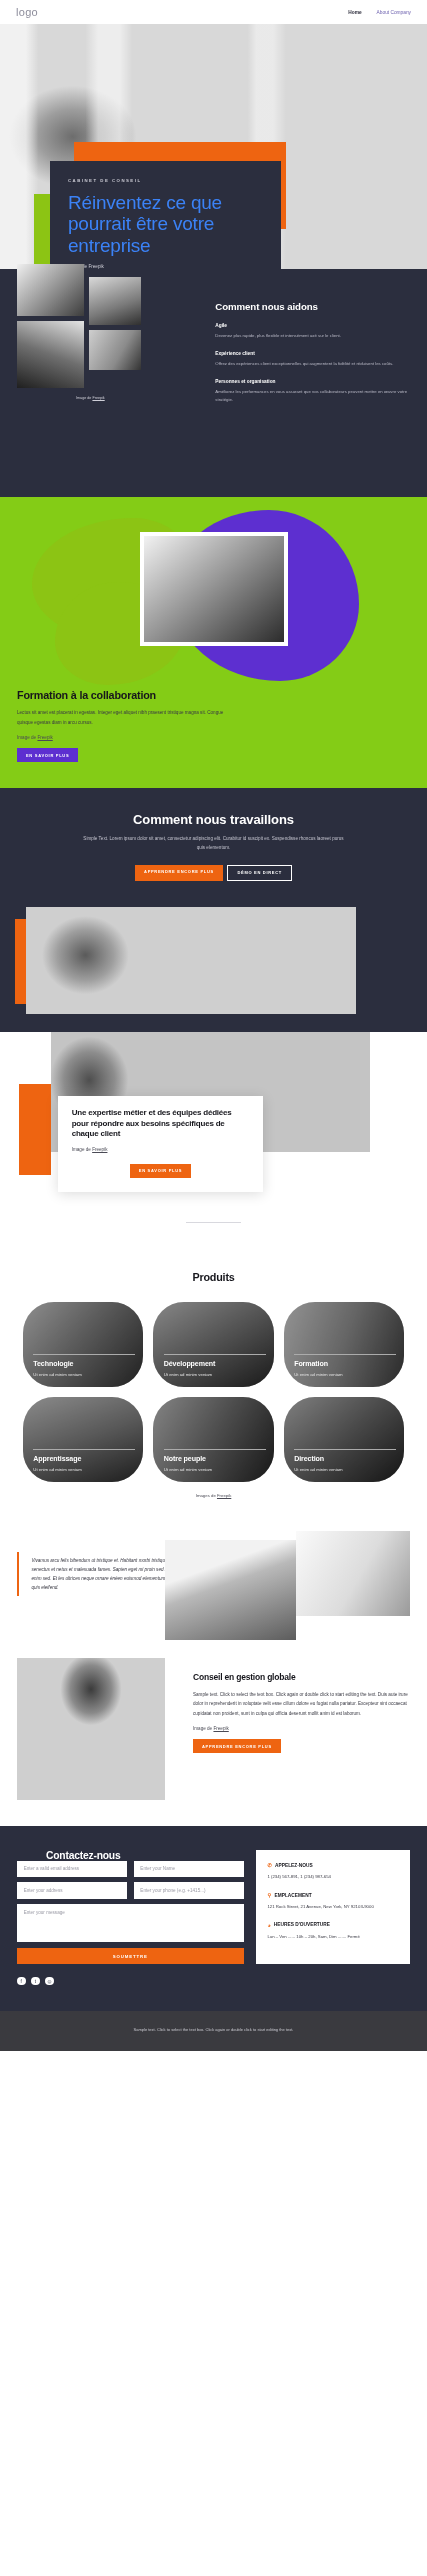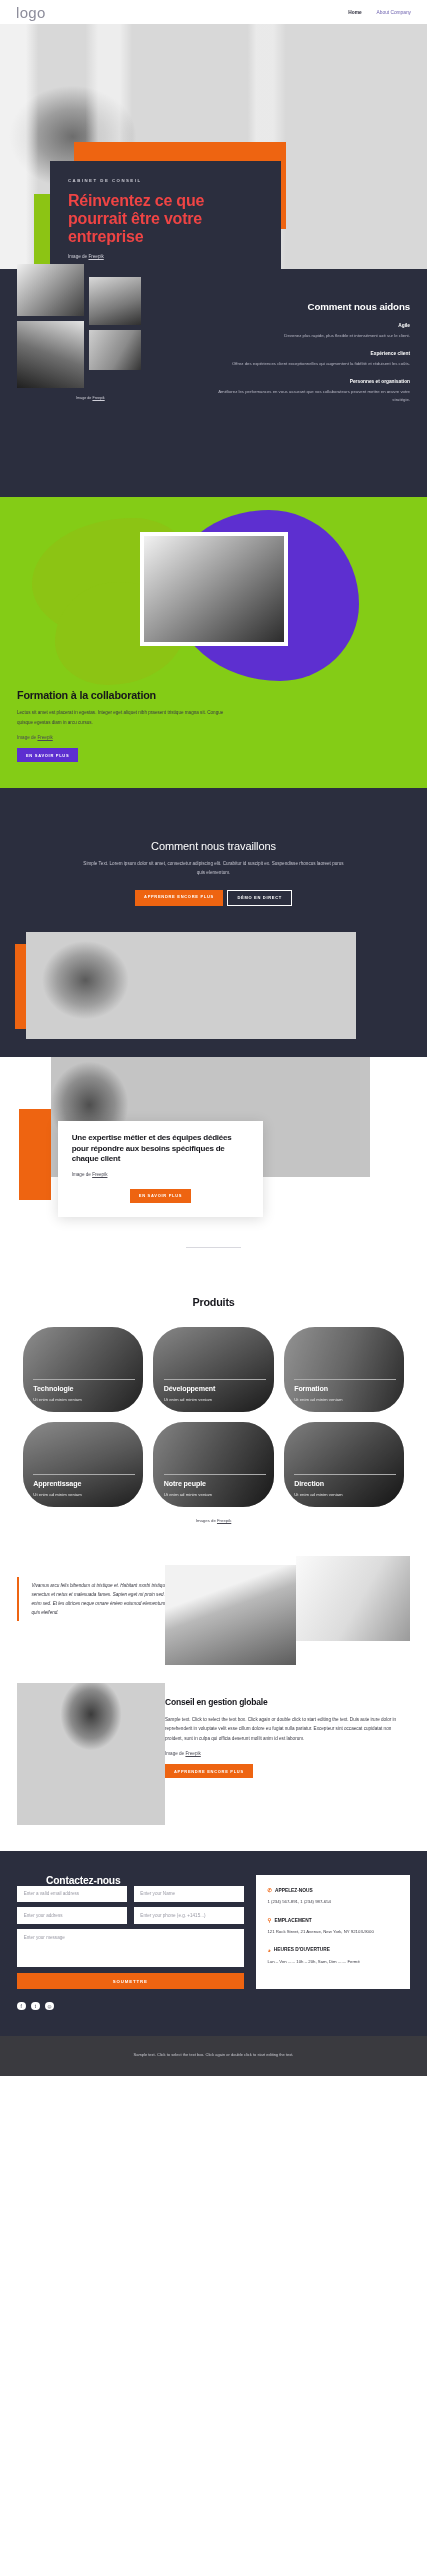--- a/index.html
+++ b/index.html
@@ -10,21 +10,21 @@
     color: #2b2b3a;
     overflow-x: hidden;
   }
   .page { width:427px; position:relative; }
 
   
   .nav {
     height: 24px; background:#fff; display:flex; align-items:center;
     justify-content:space-between; padding: 0 16px;
   }
-  .logo { font-size:15px; color:#8d8d9b; letter-spacing:0.3px; font-weight:300; }
+  .logo { font-size:11px; color:#8d8d9b; letter-spacing:0.3px; font-weight:300; }
   .nav-links { display:flex; gap:15px; }
   .nav-links a {
     font-size:4.8px; color:#2b2b3a; text-decoration:none; font-weight:600;
   }
   .nav-links a.muted { color:#6b5fae; font-weight:400; }
 
   
   .hero { position:relative; height:245px; overflow:hidden; }
   .hero-photo {
     position:absolute; inset:0;
@@ -52,29 +52,29 @@
   }
   .hero-card {
     position:absolute; left:50px; top:137px; width:231px; min-height:108px;
     background:#2b2e3e; padding:17px 18px 12.5px 18px;
   }
   .eyebrow {
     font-size:4.3px; letter-spacing:1.5px; color:#c9c9d2; font-weight:600;
     text-transform:uppercase; margin-bottom:9px;
   }
   .hero-title {
-    font-size:16px; line-height:1.13; color:#ef4444; font-weight:700;
+    font-size:19px; line-height:1.13; color:#3b82f6; font-weight:400;
     letter-spacing:-0.2px;
   }
   .credit { font-size:4.6px; color:#cfcfd8; margin-top:8px; }
   .credit u { text-decoration-thickness:0.6px; }
   .credit.dark { color:#4a4a55; }
 
   
-  .s2 { position:relative; background:#2b2e3e; padding: 15px 0 34px 0; min-height:228px;text-align:right; }
+  .s2 { position:relative; background:#2b2e3e; padding: 15px 0 34px 0; min-height:228px; }
   .s2-inner { display:flex; padding: 0 17px; gap: 10.3px; }
   .collage { position:relative; width:188px; margin-top:-20.5px; }
   .ph { filter:grayscale(1); background:#c4c4c4; position:absolute; }
   .ph.a { left:0;   top:0;   width:67px; height:52px;
           background:linear-gradient(135deg,#efefef,#8e8e8e 55%,#3c3c3c); }
   .ph.b { left:72px; top:13.7px; width:52px;  height:48px;
           background:linear-gradient(160deg,#d9d9d9,#7a7a7a 60%,#2f2f2f); }
   .ph.c { left:0;   top:57px; width:67px; height:67px;
           background:linear-gradient(200deg,#e4e4e4,#6f6f6f 50%,#1f1f1f); }
   .ph.d { left:72px; top:66px; width:52px; height:40px;
@@ -112,21 +112,21 @@
   .btn {
     display:inline-block; font-size:4px; font-weight:700; letter-spacing:0.7px;
     padding:4.6px 9px; color:#fff; text-decoration:none; text-transform:uppercase;
   }
   .btn.purple { background:#5d2fd0; margin-top:8px; }
   .btn.orange { background:#ee6411; }
   .btn.ghost { background:transparent; border:1.1px solid #fff; color:#fff; }
 
   
   .s4 { background:#2b2e3e; padding:24px 0 0 0; text-align:center; position:relative; }
-  .h2-center { font-size:11px; color:#fff; font-weight:400; letter-spacing:-0.1px;margin-top:28px; }
+  .h2-center { font-size:13px; color:#fff; font-weight:700; letter-spacing:-0.1px; }
   .s4 .lead { font-size:4.6px; color:#c3c3ce; line-height:1.95; margin:8px auto 0; width:268px;}
   .btn-row { margin-top:11.4px; display:flex; gap:4.6px; justify-content:center; }
   .s4-media { position:relative; height:125px; margin-top:26px; }
   .s4-orange { position:absolute; left:15px; top:12.5px; width:26px; height:85px; background:#ee6411; }
   .s4-photo {
     position:absolute; left:26px; top:0; width:330px; height:107px; filter:grayscale(1);
     background:
       radial-gradient(ellipse 51px 46px at 18% 45%, #5a5a5a, #9e9e9e 55%, #cfcfcf 85%),
       radial-gradient(ellipse 46px 51px at 52% 48%, #6e6e6e, #a8a8a8 55%, #d4d4d4 85%),
       radial-gradient(ellipse 51px 51px at 83% 45%, #4e4e4e, #8f8f8f 55%, #c6c6c6 85%),
@@ -182,21 +182,21 @@
   }
   .quote p { font-style:italic; font-size:4.6px; line-height:2.0; color:#33333d; }
   .q-photo {
     position:absolute; left:165px; top:4.6px; width:131px; height:100px; filter:grayscale(1);
     background:linear-gradient(160deg,#f2f2f2 0 30%,#b9b9b9 45%,#5c5c5c 100%);
   }
   .q-photo2 {
     position:absolute; left:296px; top:-4.6px; width:114px; height:85px; filter:grayscale(1);
     background:linear-gradient(120deg,#fafafa,#dcdcdc 55%,#9a9a9a 100%);
   }
-  .s7b { display:flex; gap:0; padding:0 17px; margin-top:2.3px; }
+  .s7b { display:flex; gap:28px; padding:0 17px; margin-top:2.3px; }
   .person {
     width:148px; height:142px; filter:grayscale(1); flex:none;
     background:
       radial-gradient(ellipse 34px 40px at 50% 22%, #3b3b3b, #8a8a8a 60%, #cfcfcf 90%),
       linear-gradient(180deg,#f0f0f0,#d6d6d6 40%,#9e9e9e 100%);
   }
   .s7-text { flex:1; padding-top:15px; }
   .s7-text .h2-dark { font-size:8.5px; }
 
   

